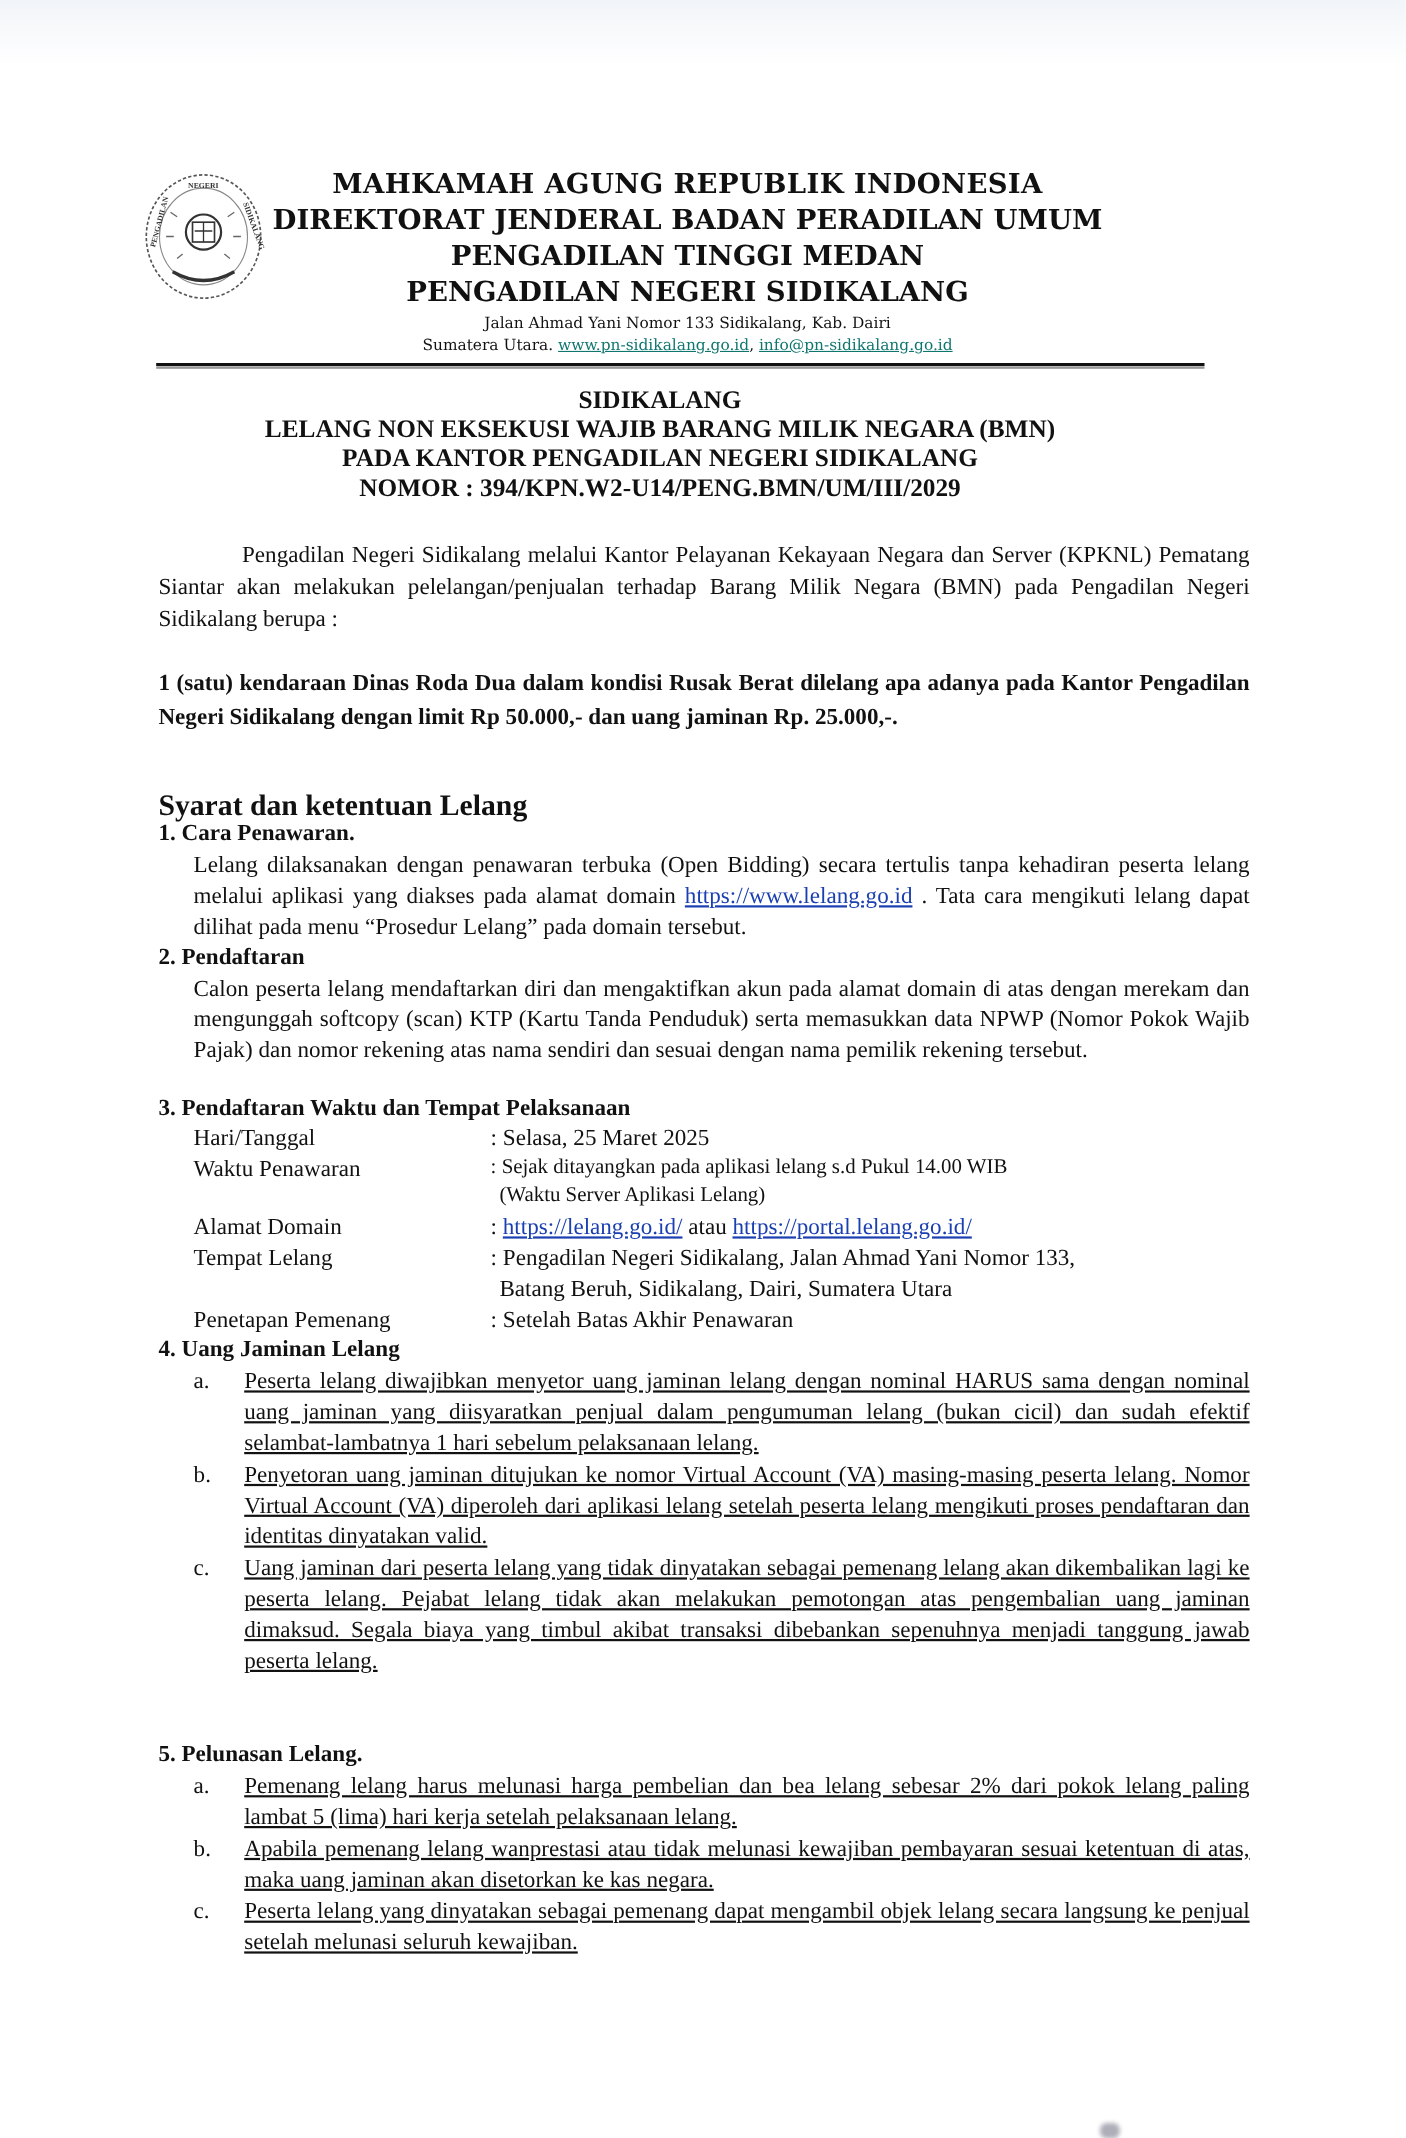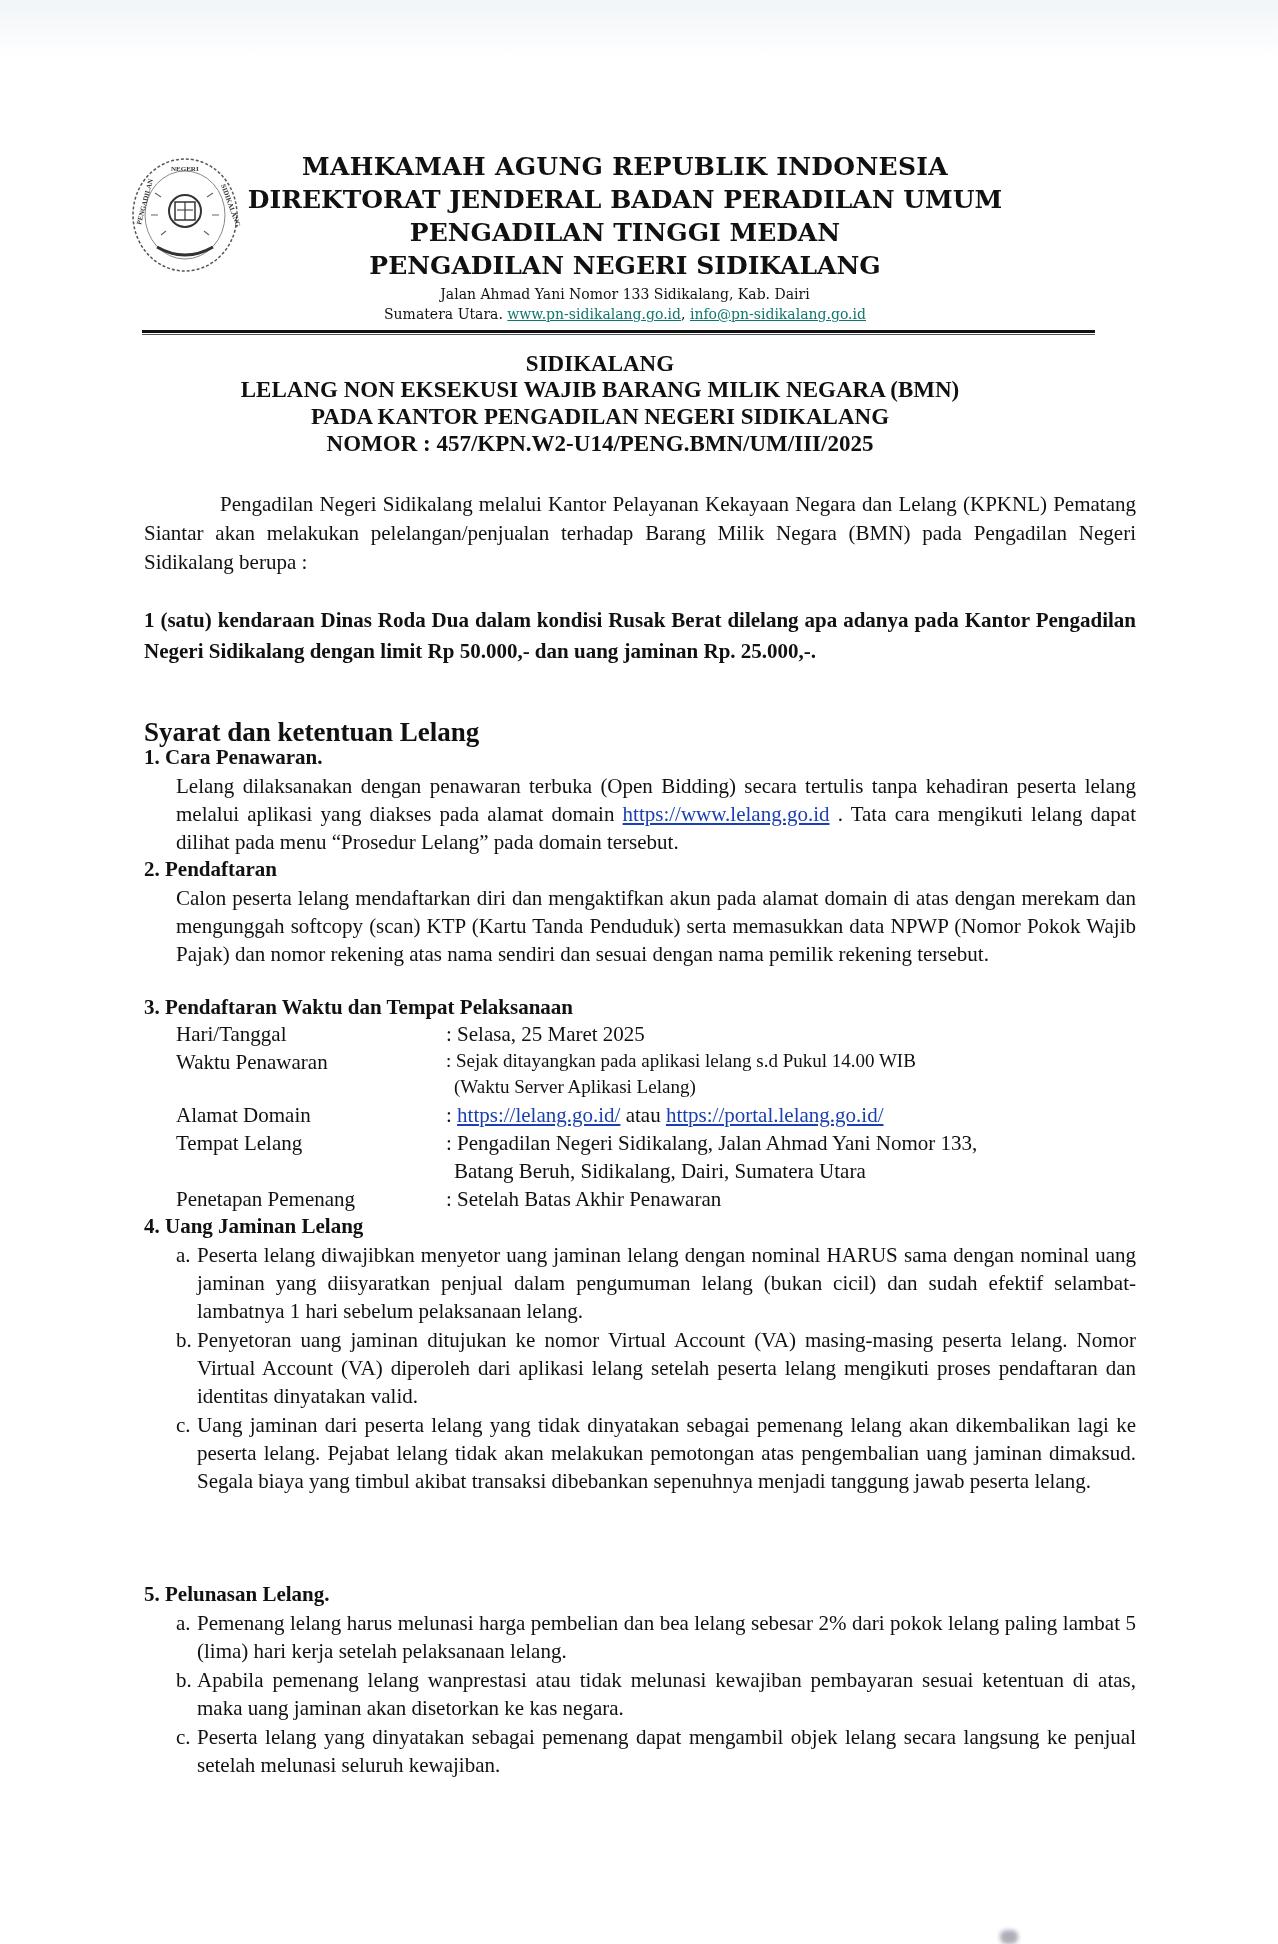--- a/index.html
+++ b/index.html
@@ -41,21 +41,21 @@
   .num { position:absolute; left:144px; font-weight:bold; font-size:21px; }
   .sub { position:absolute; left:176px; width:960px; font-size:21px; line-height:28px; text-align:justify; }
   a.link { color:#1a3fb0; text-decoration:underline; }
 
   .row { position:absolute; left:176px; font-size:21px; }
   .lbl { position:absolute; left:0; width:260px; }
   .val { position:absolute; left:270px; width:720px; white-space:nowrap; }
 
   .li { position:absolute; left:176px; width:960px; font-size:21px; line-height:28px; }
   .li .m { position:absolute; left:0; top:0; }
-  .li .t { margin-left:21px; text-align:justify; display:block; }
+  .li .t { margin-left:46px; text-align:justify; display:block;text-decoration:underline; }
 </style>
 </head>
 <body>
 
 <div class="scan-smudge"></div>
 
 <svg class="logo" viewBox="0 0 116 120">
   <ellipse cx="58" cy="60" rx="52" ry="56" fill="none" stroke="#555" stroke-width="1.5" stroke-dasharray="3 2"></ellipse>
   <ellipse cx="58" cy="60" rx="40" ry="44" fill="none" stroke="#888" stroke-width="1"></ellipse>
   <circle cx="58" cy="56" r="16" fill="none" stroke="#333" stroke-width="2"></circle>
@@ -77,23 +77,23 @@
   <span>Sumatera Utara.</span>
   <a>www.pn-sidikalang.go.id</a><span>,</span>
   <a>info@pn-sidikalang.go.id</a>
 </div>
 <div class="rule"></div>
 <div class="rule2"></div>
 
 <div class="title t1">SIDIKALANG</div>
 <div class="title t2">LELANG  NON EKSEKUSI WAJIB BARANG MILIK NEGARA (BMN)</div>
 <div class="title t3">PADA KANTOR PENGADILAN NEGERI SIDIKALANG</div>
-<div class="title t4">NOMOR : 457/KPN.W2-U14/PENG.BMN/UM/III/2025</div>
+<div class="title t4">NOMOR : 394/KPN.W2-U14/PENG.BMN/UM/III/2029</div>
 
-<div class="p intro">Pengadilan Negeri Sidikalang melalui Kantor Pelayanan Kekayaan Negara dan Lelang (KPKNL) Pematang Siantar akan melakukan pelelangan/penjualan terhadap Barang Milik Negara (BMN) pada Pengadilan Negeri Sidikalang berupa :</div>
+<div class="p intro">Pengadilan Negeri Sidikalang melalui Kantor Pelayanan Kekayaan Negara dan Server (KPKNL) Pematang Siantar akan melakukan pelelangan/penjualan terhadap Barang Milik Negara (BMN) pada Pengadilan Negeri Sidikalang berupa :</div>
 <div class="p item bold" style="line-height:31px;">1 (satu) kendaraan Dinas Roda Dua dalam kondisi Rusak Berat dilelang apa adanya pada Kantor Pengadilan Negeri Sidikalang dengan limit Rp 50.000,- dan uang jaminan Rp. 25.000,-.</div>
 
 <div class="h" style="top:717px;">Syarat dan ketentuan Lelang</div>
 
 <div class="num" style="top:745px;">
   <span>1.</span>
   <span>Cara Penawaran.</span>
 </div>
 <div class="sub" style="top:772px;">
   <span>Lelang dilaksanakan dengan penawaran terbuka (Open Bidding) secara tertulis tanpa kehadiran peserta lelang melalui aplikasi yang diakses pada alamat domain</span>

